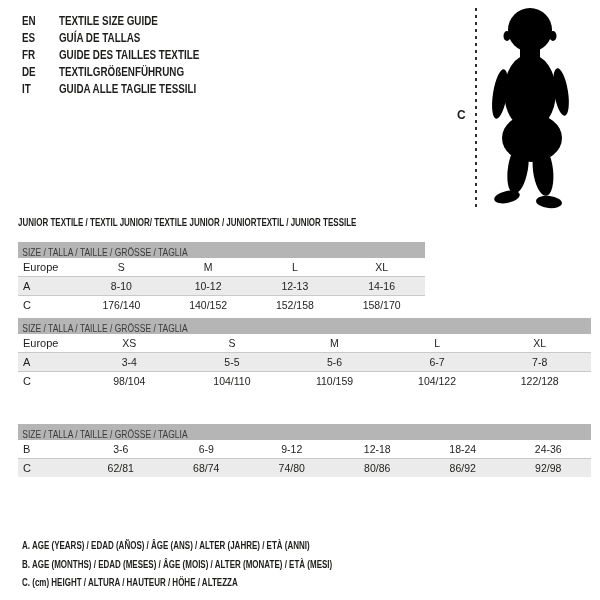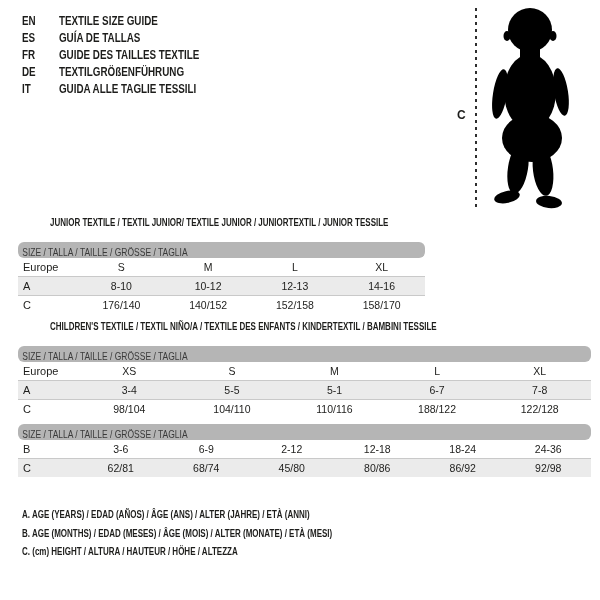--- a/index.html
+++ b/index.html
@@ -25,35 +25,35 @@
   }
   .height-label{position:absolute;left:4px;top:102px;font-size:12px;font-weight:bold;}
   .baby-svg{position:absolute;left:30px;top:0;}
   
   .section{position:absolute;left:18px;}
   .sec-title{font-size:10px;font-weight:bold;line-height:18px;
     transform:scaleX(0.8);transform-origin:0 0;white-space:nowrap;}
   .sec-junior{top:214px;width:407px;}
   .sec-children{top:318px;width:573px;}
   .sec-babies{top:424px;width:573px;}
-  .sec-junior .titles,.sec-children .titles{margin-bottom:10px;margin-left:32px;}
+  .sec-junior .titles,.sec-children .titles{margin-bottom:10px;}
   .sec-babies .titles{margin-bottom:6px;}
-  .size-band{height:16px;background:var(--band,#b5b5b5);overflow:hidden;border-radius:6px;}
+  .size-band{height:16px;background:var(--band,#b5b5b5);overflow:hidden;}
   .size-band span{
     display:inline-block;font-size:10px;line-height:16px;color:#3a3a3a;
     padding-left:5px;transform:scaleX(0.85);transform-origin:0 50%;white-space:nowrap;
   }
   table.data-table{border-collapse:collapse;table-layout:fixed;width:100%;}
   .data-table td{height:18px;padding:0;font-size:10.5px;text-align:center;color:#1d1d1b;}
   .data-table td.row-label{width:55px;text-align:left;padding-left:5px;font-size:11px;}
   .data-table tr{border-bottom:1px solid #c9c9c9;}
   .data-table tr:last-child{border-bottom:none;}
   .data-table tr.striped{background:var(--stripe,#ebebeb);}
   
-  .legend{position:absolute;left:22px;top:506px;}
+  .legend{position:absolute;left:22px;top:537px;}
   .legend-line{font-size:10px;font-weight:bold;line-height:18.5px;
     transform:scaleX(0.8);transform-origin:0 0;white-space:nowrap;}
 </style>
 </head>
 <body style="--band: #b5b5b5; --stripe: #ebebeb;">
 
 <div class="lang-block">
   <div class="lang-row">
     <span class="lang-code">EN</span>
     <span class="lang-name">TEXTILE SIZE GUIDE</span>
@@ -125,76 +125,73 @@
           <td>176/140</td>
           <td>140/152</td>
           <td>152/158</td>
           <td>158/170</td>
         </tr>
       </tbody>
     </table>
 </div>
 
 <div class="section sec-children">
-  <div class="titles">
-    <div class="sec-title">CHILDREN'S TEXTILE / TEXTIL NIÑO/A / TEXTILE DES ENFANTS / KINDERTEXTIL / BAMBINI TESSILE</div>
-  </div>
   <div class="size-band">
     <span>SIZE / TALLA / TAILLE / GRÖSSE / TAGLIA</span>
   </div>
   <table class="data-table">
       <tbody>
         <tr>
           <td class="row-label">Europe</td>
           <td>XS</td>
           <td>S</td>
           <td>M</td>
           <td>L</td>
           <td>XL</td>
         </tr>
         <tr class="striped">
           <td class="row-label">A</td>
           <td>3-4</td>
           <td>5-5</td>
-          <td>5-1</td>
+          <td>5-6</td>
           <td>6-7</td>
           <td>7-8</td>
         </tr>
         <tr>
           <td class="row-label">C</td>
           <td>98/104</td>
           <td>104/110</td>
-          <td>110/116</td>
-          <td>188/122</td>
+          <td>110/159</td>
+          <td>104/122</td>
           <td>122/128</td>
         </tr>
       </tbody>
     </table>
 </div>
 
 <div class="section sec-babies">
   <div class="size-band">
     <span>SIZE / TALLA / TAILLE / GRÖSSE / TAGLIA</span>
   </div>
   <table class="data-table">
       <tbody>
         <tr>
           <td class="row-label">B</td>
           <td>3-6</td>
           <td>6-9</td>
-          <td>2-12</td>
+          <td>9-12</td>
           <td>12-18</td>
           <td>18-24</td>
           <td>24-36</td>
         </tr>
         <tr class="striped">
           <td class="row-label">C</td>
           <td>62/81</td>
           <td>68/74</td>
-          <td>45/80</td>
+          <td>74/80</td>
           <td>80/86</td>
           <td>86/92</td>
           <td>92/98</td>
         </tr>
       </tbody>
     </table>
 </div>
 
 <div class="legend">
   <div class="legend-line">A. AGE (YEARS) / EDAD (AÑOS) / ÂGE (ANS) / ALTER (JAHRE) / ETÀ (ANNI)</div>

